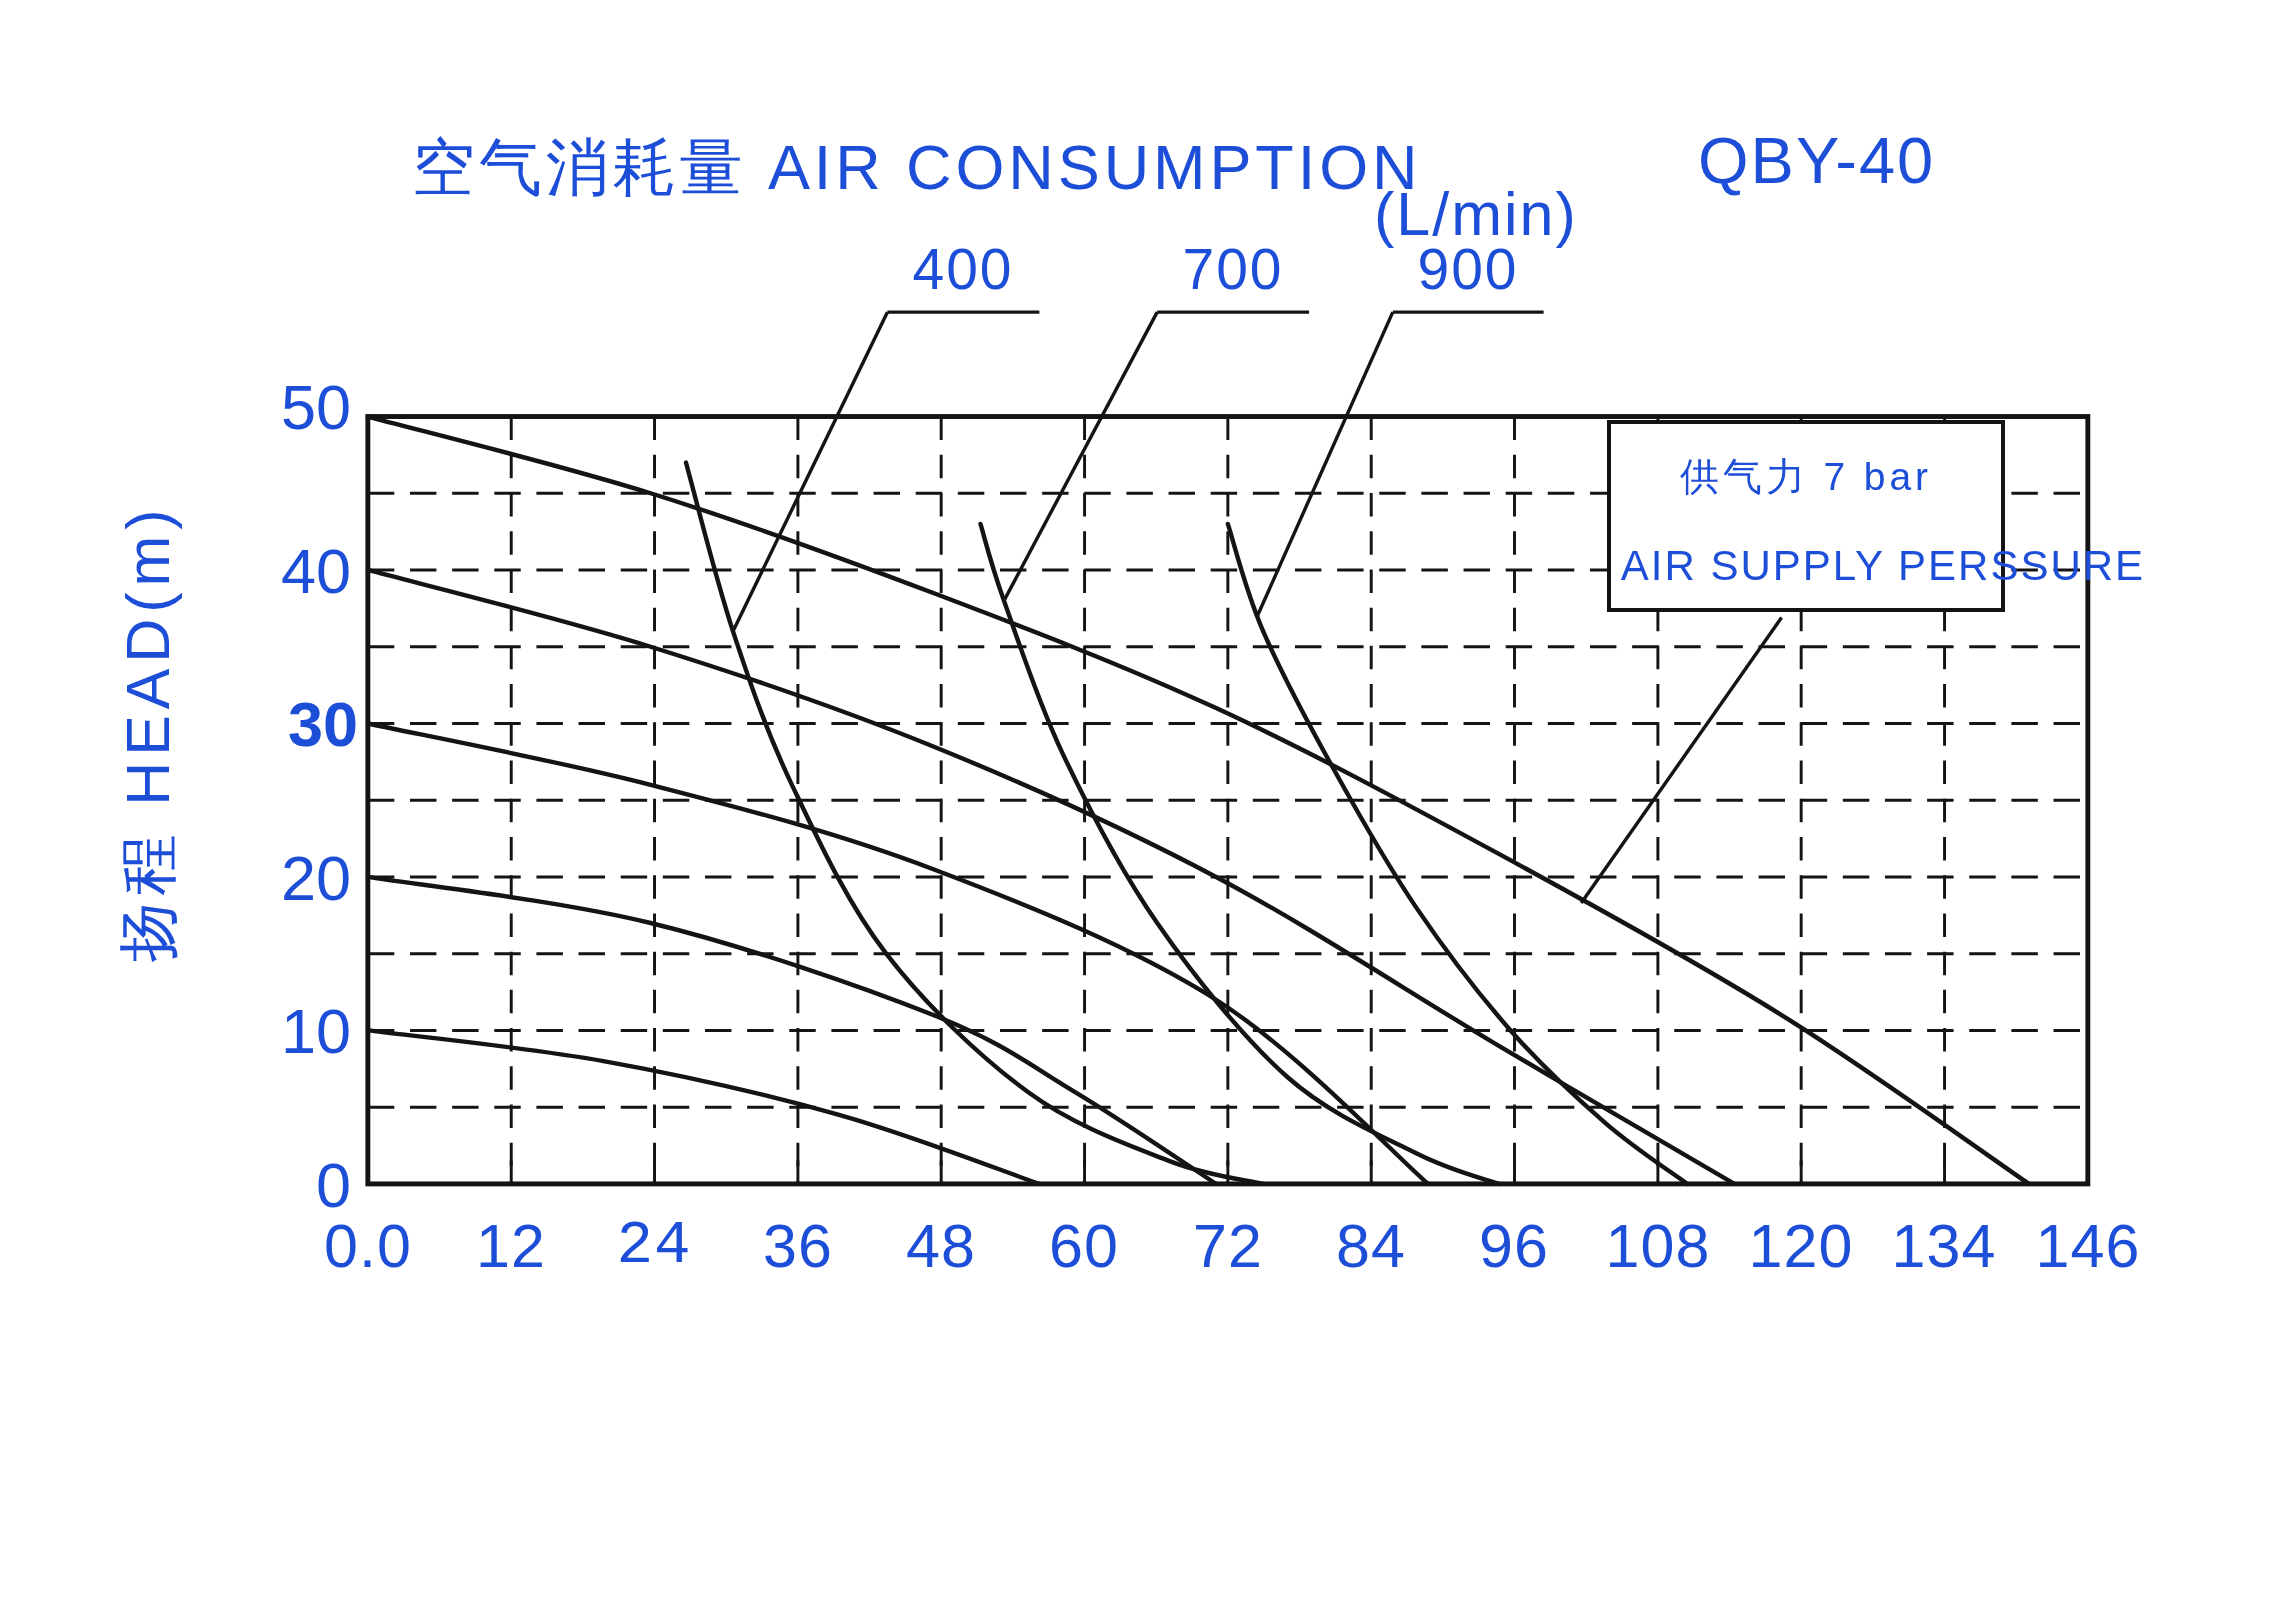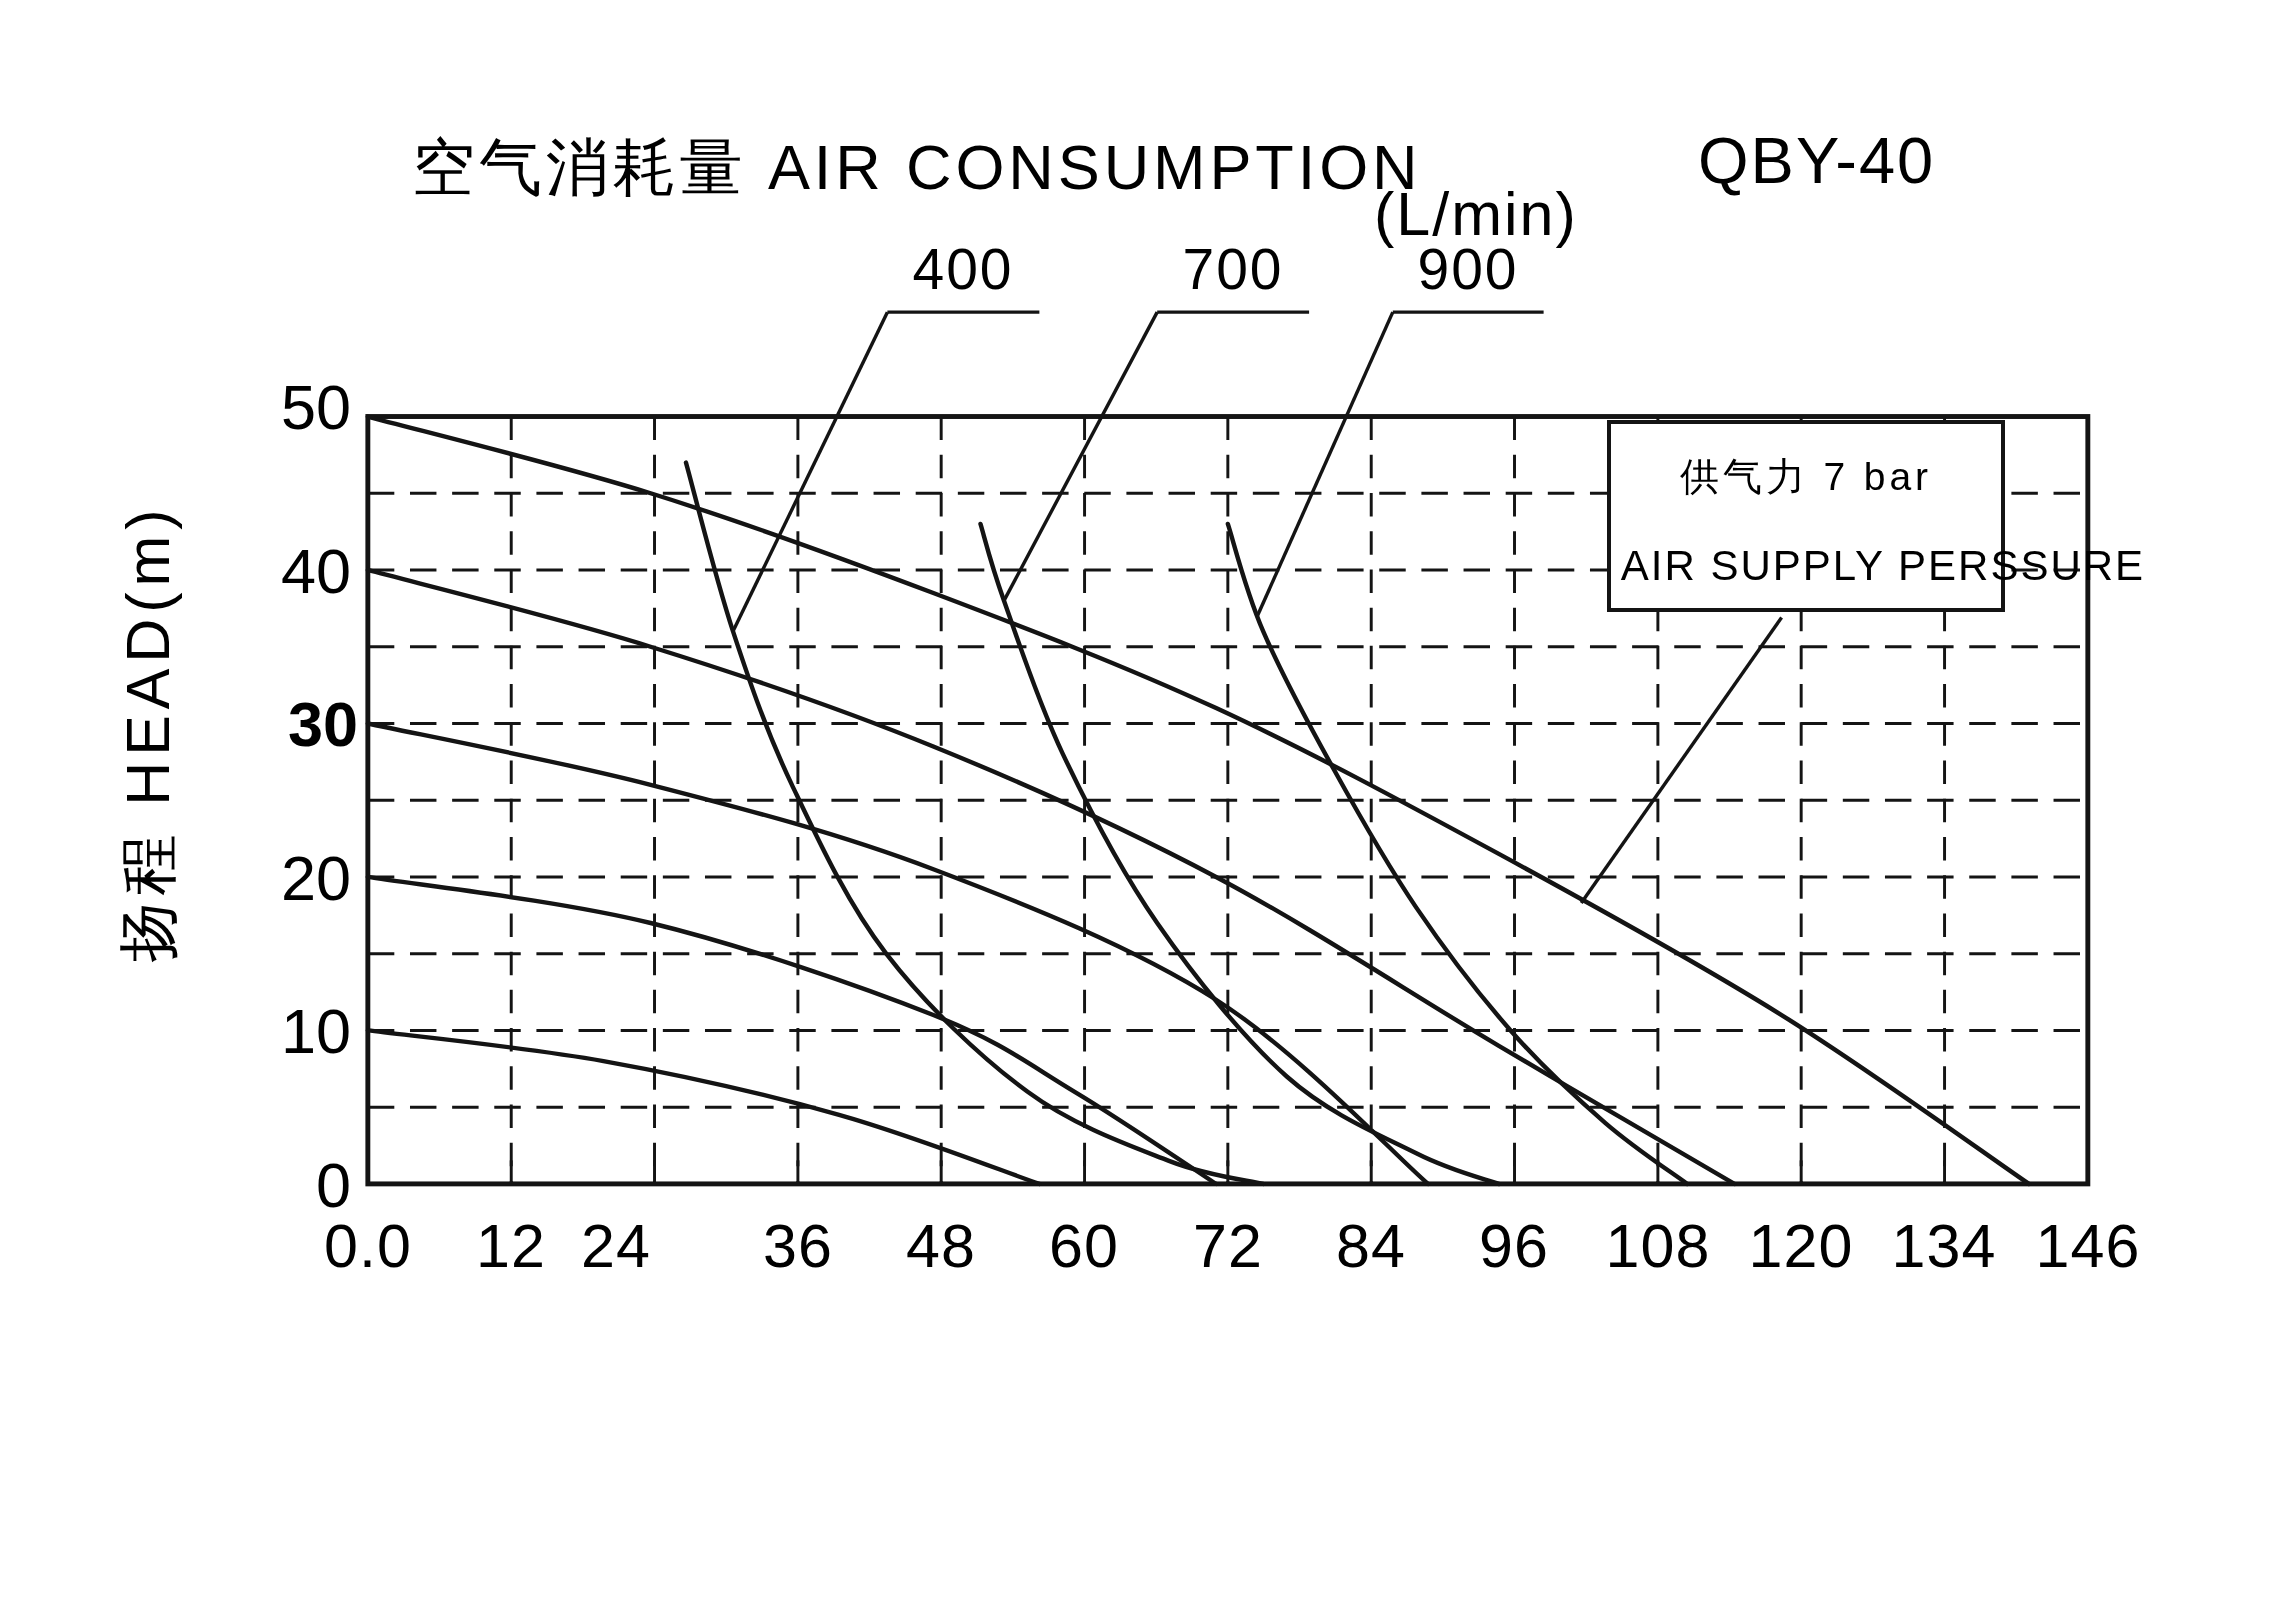--- a/index.html
+++ b/index.html
@@ -1,18 +1,18 @@
 <!DOCTYPE html>
 <html><head>
 <meta charset="utf-8">
 <style>
   html,body{margin:0;padding:0;background:#fff;}
   #stage{
     position:relative;width:2293px;height:1621px;background:#fff;
-    font-family:"Liberation Sans","DejaVu Sans",sans-serif;color:#000000;
+    font-family:"Liberation Sans","DejaVu Sans",sans-serif;color:#1d4ed8;
     overflow:hidden;
   }
   #chart-svg{position:absolute;left:0;top:0;}
   .title-main{
     position:absolute;left:412px;top:125px;font-size:63px;letter-spacing:3.9px;
     white-space:nowrap;font-weight:400;
   }
   .title-unit{
     position:absolute;left:1374px;top:179px;font-size:61px;letter-spacing:2px;
     white-space:nowrap;font-weight:400;
@@ -111,21 +111,21 @@
   <div class="y-axis-label">扬程  HEAD(m)</div>
 
   <div class="legend-box">
     <div class="legend-line1">供气力  7 bar</div>
     <div class="legend-line2">AIR SUPPLY PERSSURE</div>
   </div>
 
   <div id="tick-layer">
       <div class="x-tick" style="left: 368px;">0.0</div>
       <div class="x-tick" style="left: 511px;">12</div>
-      <div class="x-tick" style="left: 616px;">24</div>
+      <div class="x-tick" style="left: 654px; font-family: Liberation Mono, monospace;">24</div>
       <div class="x-tick" style="left: 798px;">36</div>
       <div class="x-tick" style="left: 941px;">48</div>
       <div class="x-tick" style="left: 1084px;">60</div>
       <div class="x-tick" style="left: 1228px;">72</div>
       <div class="x-tick" style="left: 1371px;">84</div>
       <div class="x-tick" style="left: 1514px;">96</div>
       <div class="x-tick" style="left: 1658px;">108</div>
       <div class="x-tick" style="left: 1801px;">120</div>
       <div class="x-tick" style="left: 1944px;">134</div>
       <div class="x-tick" style="left: 2088px;">146</div>

